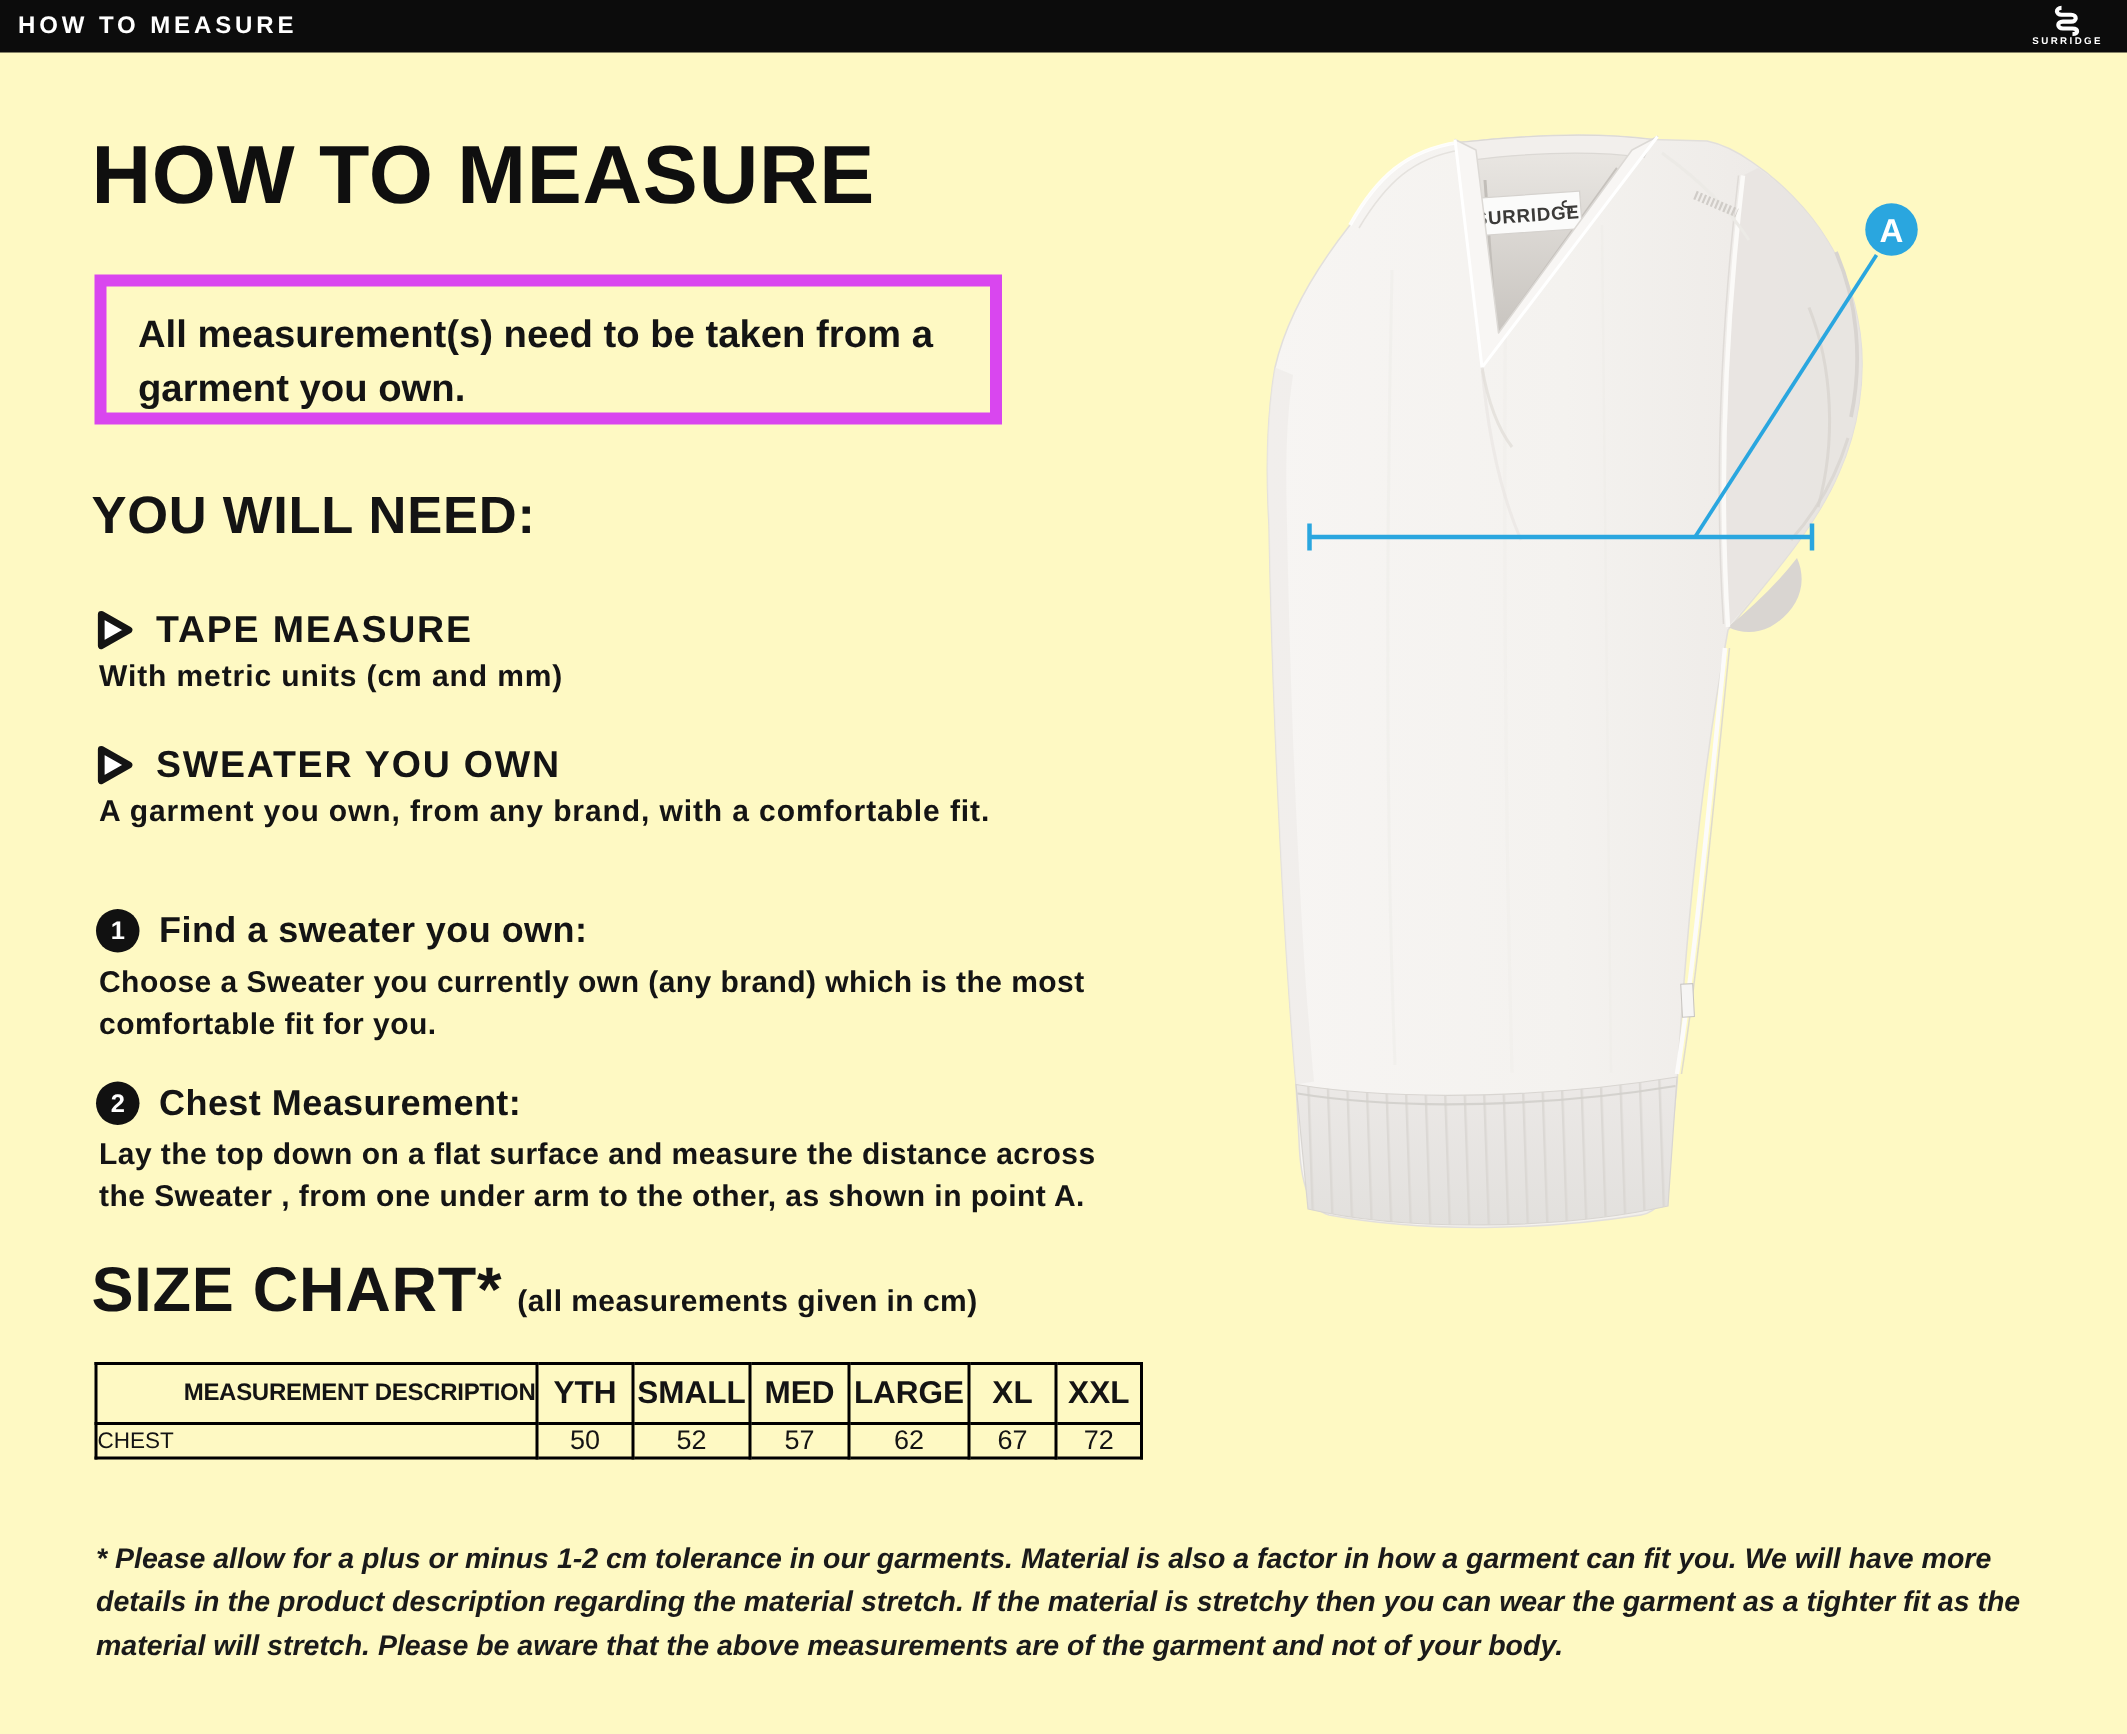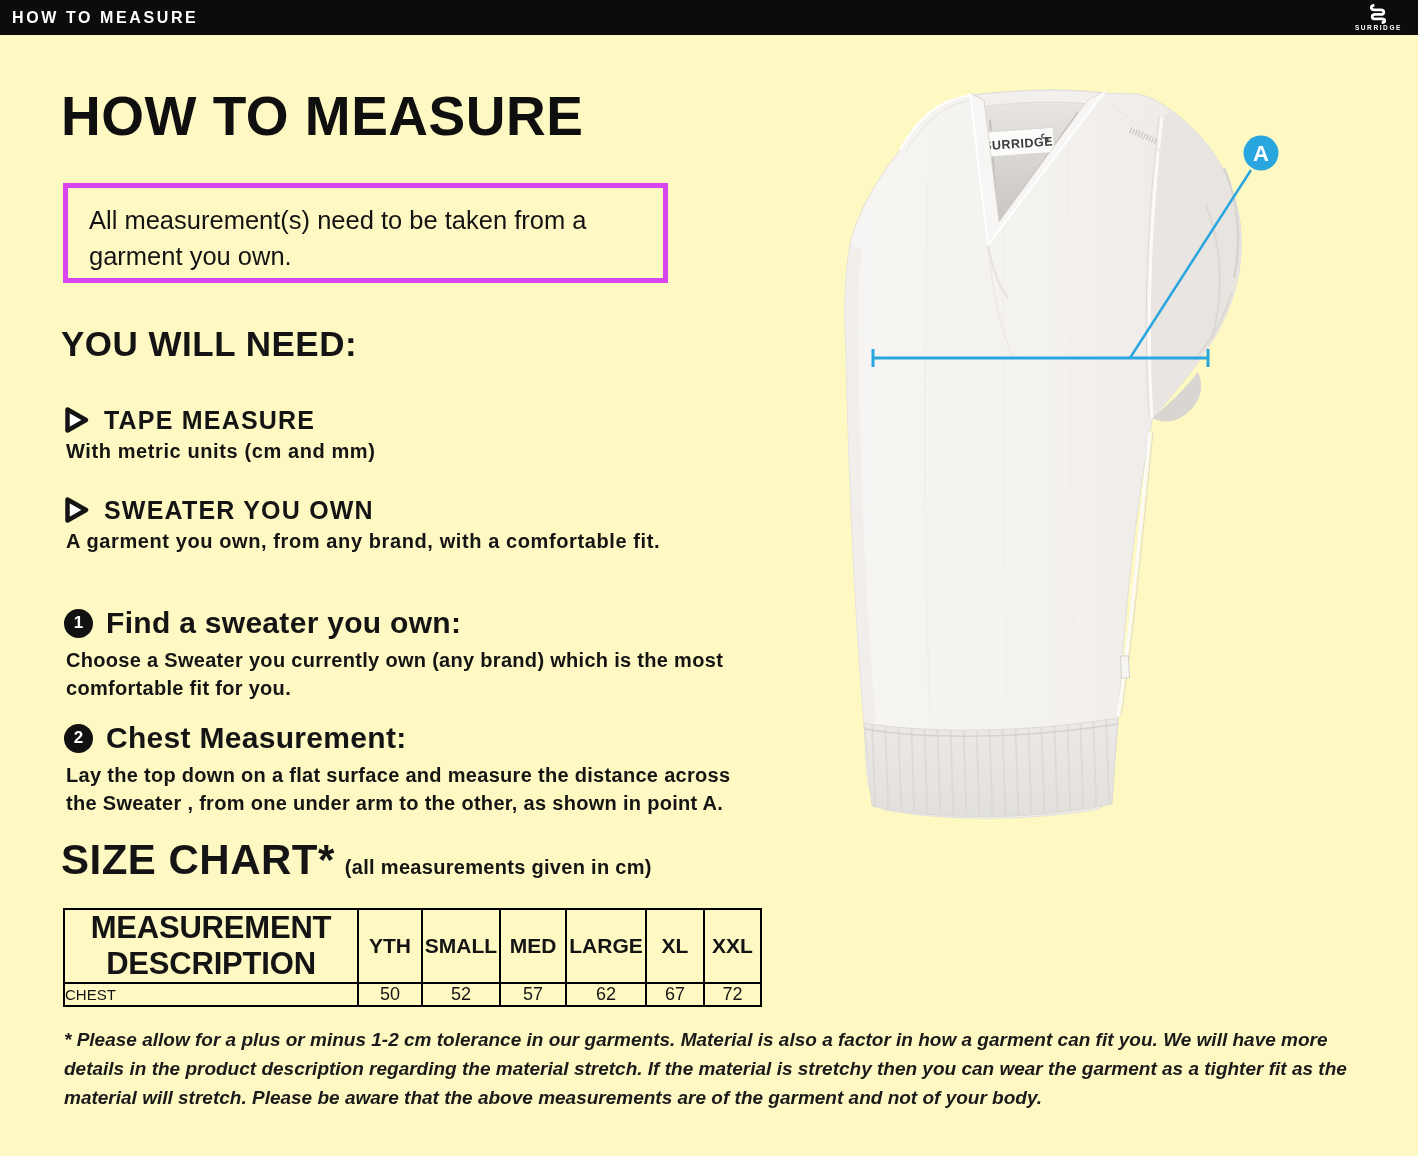--- a/index.html
+++ b/index.html
@@ -9,51 +9,51 @@
   
   .topbar { position:absolute; top:0; left:0; width:1418px; height:35px; background:#0c0c0c;
             display:flex; align-items:center; justify-content:space-between; box-sizing:border-box; padding:0 12px; }
   .topbar-title { color:#ffffff; font-size:16px; font-weight:bold; letter-spacing:2.6px; }
   .brand { display:flex; flex-direction:column; align-items:center; line-height:1; margin-right:4px; }
   .brand-name { color:#ffffff; font-size:6.5px; font-weight:bold; letter-spacing:1.6px; margin-top:1px; }
 
   
   .h1 { position:absolute; left:61px; top:84px; font-size:55px; font-weight:bold; letter-spacing:.5px; color:#0f0f0f; white-space:nowrap; }
   .note-box { position:absolute; left:63px; top:183px; width:605px; height:100px; box-sizing:border-box;
-              border:5px solid #d946ef; padding:15px 21px; font-size:25.5px; font-weight:normal; line-height:35.5px; }
+              border:8px solid #d946ef; padding:15px 21px; font-size:25.5px; font-weight:bold; line-height:35.5px; }
   .ywn-title { position:absolute; left:61px; top:324px; font-size:35px; font-weight:bold; letter-spacing:.5px; }
 
   .need-item { position:absolute; left:63px; }
   .need-item.n0 { top:404px; }
   .need-item.n1 { top:494px; }
   .need-row { display:flex; align-items:center; gap:14px; height:32px; }
   .tri { width:27px; height:30px; flex:0 0 auto; }
   .need-label { font-size:25px; font-weight:bold; letter-spacing:1.2px; white-space:nowrap; }
   .need-desc { font-size:20px; font-weight:bold; letter-spacing:.6px; margin-top:4px; margin-left:3px; white-space:nowrap; }
 
   .step { position:absolute; left:64px; width:690px; }
   .step.s0 { top:606px; }
   .step.s1 { top:721px; }
   .step-head { display:flex; align-items:center; gap:13px; }
   .badge { width:29px; height:29px; border-radius:50%; background:#111; color:#fff; font-size:17px; font-weight:bold;
            display:flex; align-items:center; justify-content:center; flex:0 0 auto; }
-  .step-title { font-size:30px; font-weight:bold; letter-spacing:.3px; white-space:nowrap; }
+  .step-title { font-size:24px; font-weight:bold; letter-spacing:.3px; white-space:nowrap; }
   .step-desc { margin-top:7px; margin-left:2px; width:672px; font-size:20px; font-weight:bold; line-height:27.5px; letter-spacing:.3px; }
 
   .sc-head { position:absolute; left:61px; top:836px; display:flex; align-items:baseline; gap:10px; }
   .sc-title { font-size:42px; font-weight:bold; letter-spacing:.5px;text-align:center; }
   .sc-sub { font-size:20px; font-weight:bold; letter-spacing:.3px; }
 
   
   table.size { position:absolute; left:63px; top:908px; border-collapse:collapse; table-layout:fixed; }
   table.size th, table.size td { border:2px solid #000; padding:0; box-sizing:border-box; }
   tr.hrow { height:40px; }
   tr.r1 { height:24px; }
   tr.r2 { height:23px; }
-  th.desc { width:294px; font-size:31px; font-weight:bold; text-align:center; padding-left:6px; letter-spacing:-.2px; }
+  th.desc { width:294px; font-size:16px; font-weight:bold; text-align:right; padding-left:6px; letter-spacing:-.2px; }
   th.size-col { font-size:21px; font-weight:bold; text-align:center; }
   td.rowlabel { font-size:16px; font-weight:bold; text-align:left; padding-left:5px; letter-spacing:-.2px; }
   td.rowlabel2 { font-size:15px; font-weight:normal; text-align:left; padding-left:5px; }
   td.val { font-size:18px; font-weight:normal; text-align:center; }
 
   .footnote { position:absolute; left:64px; top:1025px; width:1308px; font-size:19px; font-weight:bold;
               font-style:italic; line-height:29.2px; color:#1a1a1a; }
 
   .garment-wrap { position:absolute; left:778px; top:60px; width:640px; height:780px; }
 </style>

